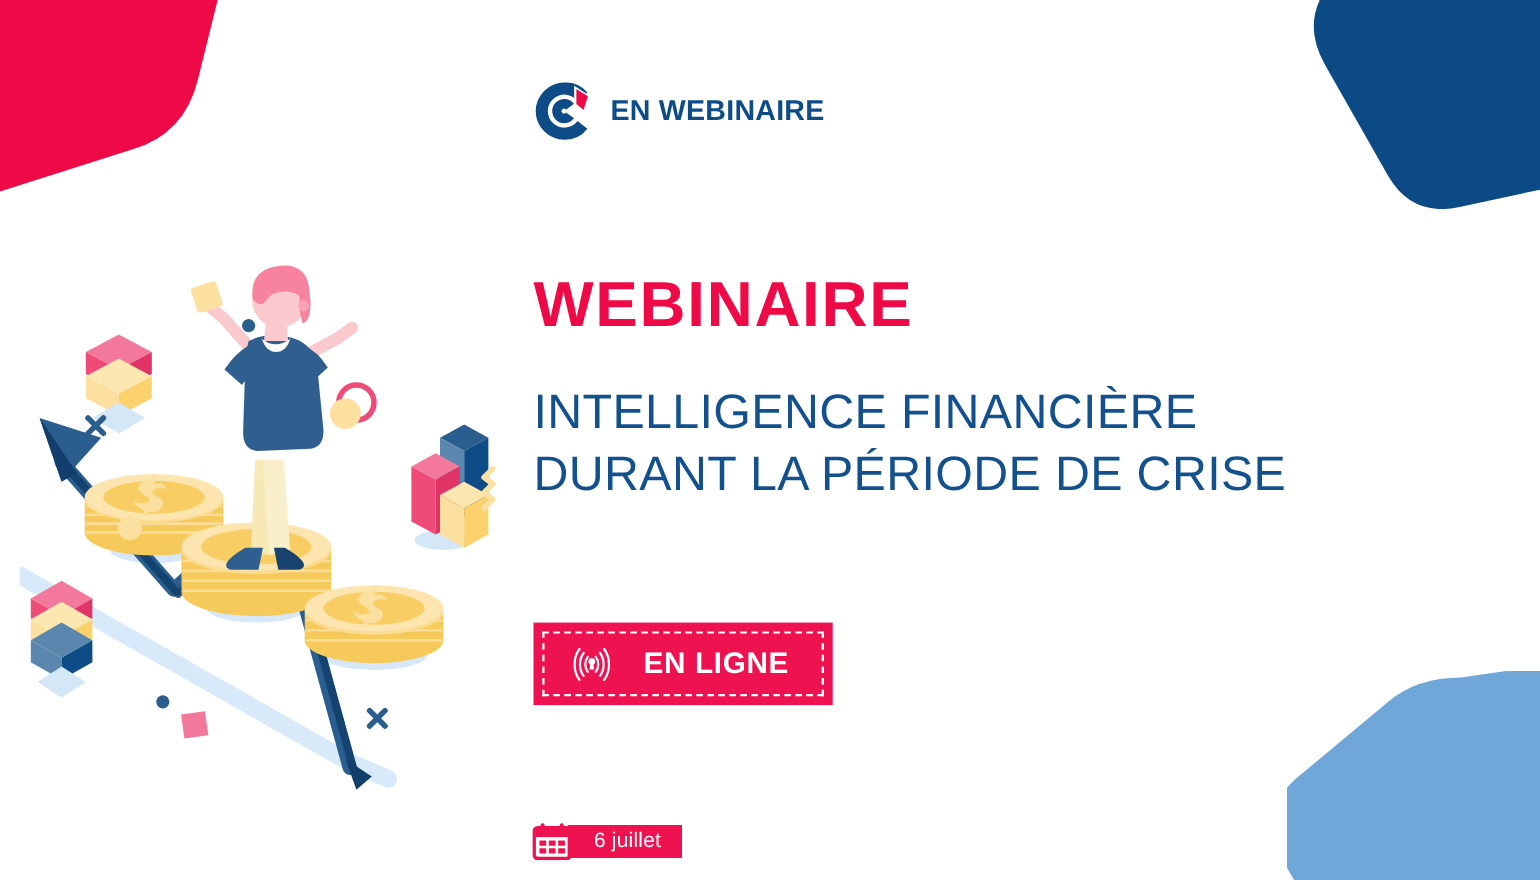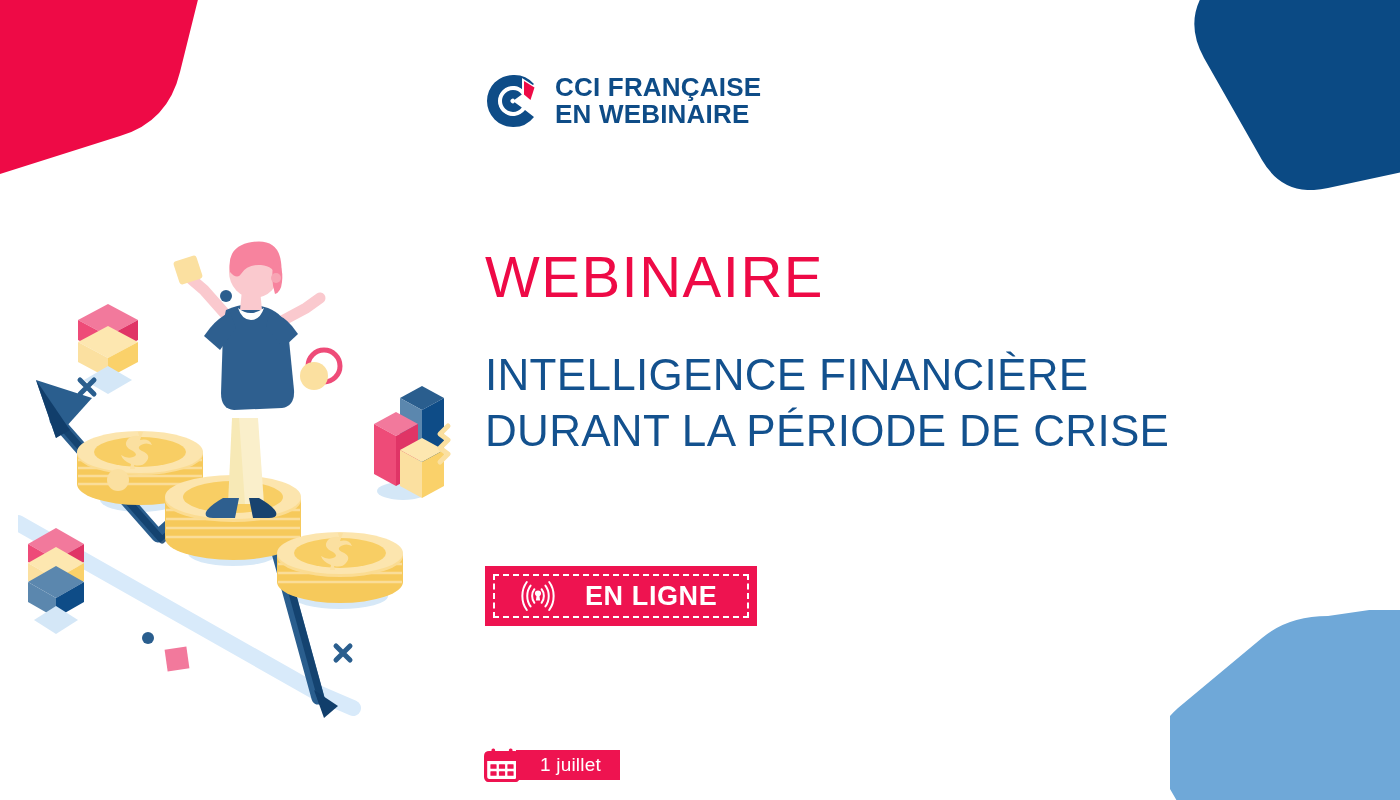--- a/index.html
+++ b/index.html
@@ -39,41 +39,41 @@
     font-size:26px;
     letter-spacing:0.2px;
   }
 
   
   #kicker {
     position:absolute;
     left:485px; top:248px;
     color:#EE0A46;
     font-size:58px;
-    font-weight:normal;
+    font-weight:bold;
     letter-spacing:1.5px;
     line-height:1;
   }
   #headline {
     position:absolute;
     left:485px; top:334px;
     color:#13518E;
     font-size:44px;
     font-weight:500;
     line-height:1.28;
     letter-spacing:0.3px;
     white-space:pre-line;
     margin-top:13px;
   }
 
   
   #online-button {
     position:absolute;
     left:485px; top:566px;
-    width:272px; height:60px;
+    width:272px; height:75px;
     background:#EE1350;
     display:flex; align-items:center;
     cursor:pointer;
   }
   #online-button-inner {
     position:absolute;
     left:8px; top:8px; right:8px; bottom:8px;
     border:2px dashed #ffffff;
     display:flex; align-items:center;
     gap:26px;
@@ -134,21 +134,20 @@
 
   <div id="logo-block">
     <svg id="logo-mark" viewBox="0 0 58 58">
       <path d="M29 3 A26 26 0 1 0 29 55 A26 26 0 0 0 50 45 L41 38 A15 15 0 1 1 41 20 L50 12 A26 26 0 0 0 29 3 Z" fill="#0E4C87"></path>
       <path d="M29 14.5 A14.5 14.5 0 1 0 29 43.5 A14.5 14.5 0 0 0 40.5 37.8 L33.5 32.5 A6 6 0 1 1 33.5 25.5 L40.5 20.2 A14.5 14.5 0 0 0 29 14.5 Z" fill="#ffffff"></path>
       <path d="M29 18 A11 11 0 1 0 29 40 A11 11 0 0 0 37.8 35.6 L30.6 30.2 A2.2 2.2 0 1 1 30.6 27.8 L37.8 22.4 A11 11 0 0 0 29 18 Z" fill="#0E4C87"></path>
       <path d="M38 6 L52 15 L47 31 L38 24 Z" fill="#ffffff"></path>
       <path d="M40 9 L50.5 15.5 L46.5 28 L40 22.5 Z" fill="#EE0A46"></path>
     </svg>
     <div id="logo-text">
-      <span>CCI FRANÇAISE</span>
       <span>EN WEBINAIRE</span>
     </div>
   </div>
 
   <div id="kicker">WEBINAIRE</div>
   <div id="headline">INTELLIGENCE FINANCIÈRE
 DURANT LA PÉRIODE DE CRISE</div>
 
   <div id="online-button">
     <div id="online-button-inner">
@@ -176,21 +175,21 @@
       <g fill="#EE1350">
         <rect x="6.4" y="16.2" width="6.2" height="4.6" rx="0.6"></rect>
         <rect x="14.9" y="16.2" width="6.2" height="4.6" rx="0.6"></rect>
         <rect x="23.4" y="16.2" width="6.2" height="4.6" rx="0.6"></rect>
         <rect x="6.4" y="23.2" width="6.2" height="4.6" rx="0.6"></rect>
         <rect x="14.9" y="23.2" width="6.2" height="4.6" rx="0.6"></rect>
         <rect x="23.4" y="23.2" width="6.2" height="4.6" rx="0.6"></rect>
       </g>
     </svg>
     <div id="date-bar">
-      <span id="date-text">1 juillet</span>
+      <span id="date-text">6 juillet</span>
     </div>
   </div>
 
   <svg id="illustration" viewBox="0 0 440 490">
 
     <g opacity="0.95">
       <ellipse cx="122" cy="262" rx="40" ry="12" fill="#D4E7F7"></ellipse>
       <ellipse cx="215" cy="315" rx="45" ry="13" fill="#D4E7F7"></ellipse>
       <ellipse cx="322" cy="358" rx="48" ry="13" fill="#D4E7F7"></ellipse>
     </g>

